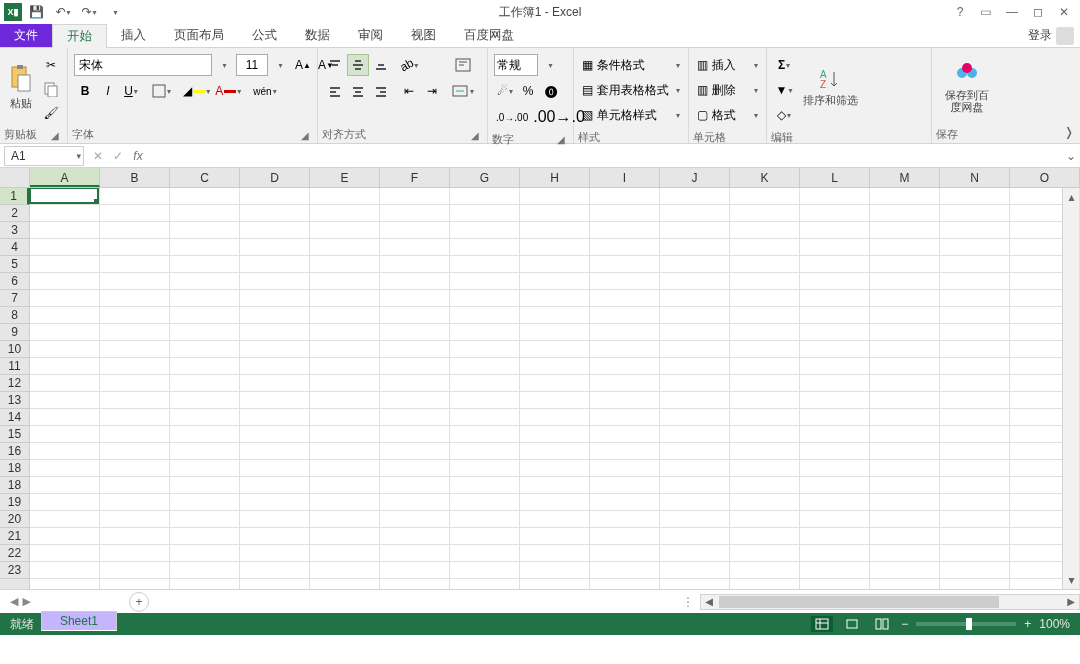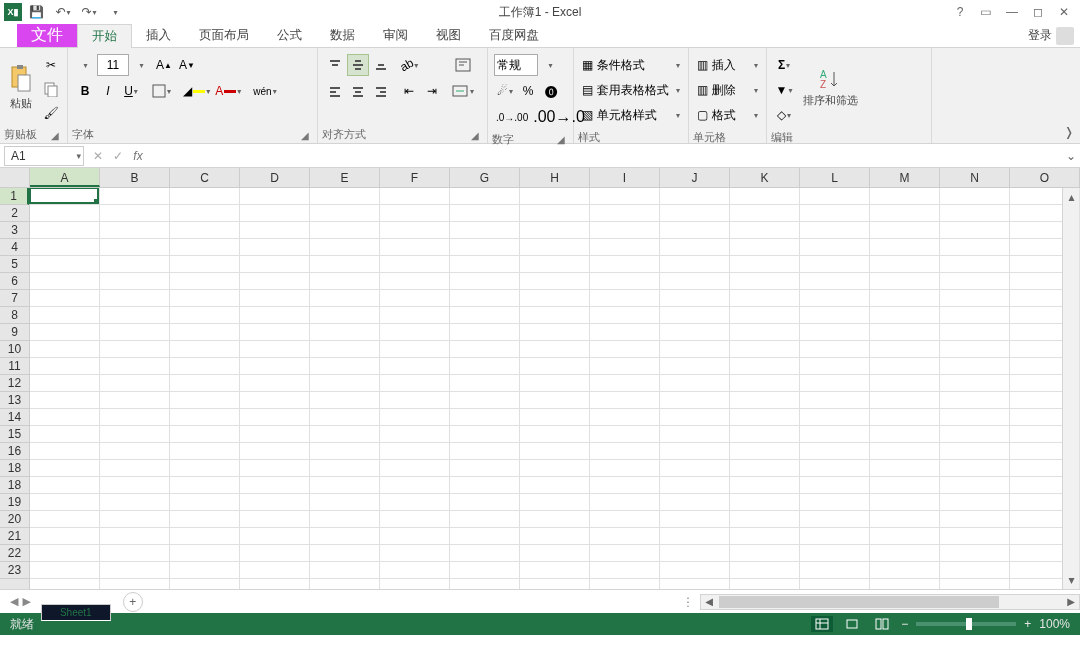--- a/index.html
+++ b/index.html
@@ -9,21 +9,21 @@
 .titlebar { height: 24px; background: #fff; display: flex; align-items: center; position: relative; }
 .titlebar-left { display: flex; align-items: center; gap: 4px; padding-left: 4px; }
 .excel-logo { width: 18px; height: 18px; background: #217346; color: #fff; font-size: 9px; font-weight: bold; display: flex; align-items: center; justify-content: center; }
 .qat-btn { width: 22px; height: 22px; display: flex; align-items: center; justify-content: center; cursor: pointer; color: #555; }
 .title { position: absolute; left: 50%; transform: translateX(-50%); color: #444; font-size: 12px; }
 .titlebar-right { margin-left: auto; display: flex; align-items: center; gap: 2px; padding-right: 4px; }
 .win-btn { width: 24px; height: 22px; display: flex; align-items: center; justify-content: center; color: #666; cursor: pointer; }
 
 
 .tabrow { height: 24px; background: #fff; display: flex; align-items: stretch; border-bottom: 1px solid #d4d4d4; }
-.file-tab { background: #d946ef; color: #fff; padding: 0 14px; display: flex; align-items: center; font-size: 16px; margin-left: 17px; }
+.file-tab { background: #6d28d9; color: #fff; padding: 0 14px; display: flex; align-items: center; font-size: 12px; }
 .ribbon-tab { padding: 0 14px; display: flex; align-items: center; color: #444; cursor: pointer; font-size: 12.5px; }
 .ribbon-tab.active { background: #f1f1f1; color: #217346; border-top: 1px solid #d4d4d4; border-left: 1px solid #d4d4d4; border-right: 1px solid #d4d4d4; margin-bottom: -1px; }
 .signin { margin-left: auto; display: flex; align-items: center; gap: 4px; padding-right: 6px; color: #444; }
 .avatar { width: 18px; height: 18px; background: #ddd; border-radius: 2px; }
 
 
 .ribbon { height: 96px; background: #f1f1f1; border-bottom: 1px solid #d4d4d4; display: flex; position: relative; }
 .group { border-right: 1px solid #d9d9d9; display: flex; flex-direction: column; padding: 2px 4px 0; }
 .group-body { flex: 1; display: flex; align-items: flex-start; gap: 2px; }
 .group-label { height: 16px; font-size: 11px; color: #666; position: relative; }
@@ -65,21 +65,21 @@
 .cells { position: relative; flex: 1; background: #fff; }
 .gridline-h { position: absolute; left: 0; right: 0; border-bottom: 1px solid #e0e0e0; }
 .gridline-v { position: absolute; top: 0; bottom: 0; border-right: 1px solid #e0e0e0; }
 .active-cell { position: absolute; border: 2px solid #217346; background: transparent; }
 .active-cell::after { content: ''; position: absolute; right: -3px; bottom: -3px; width: 6px; height: 6px; background: #217346; }
 .vscroll { width: 18px; background: #f1f1f1; border-left: 1px solid #d4d4d4; display:flex; flex-direction:column; align-items:center; justify-content:space-between; padding:2px 0; color:#666;}
 
 
 .sheetbar { height: 24px; background: #fff; display: flex; align-items: center; border-top: 1px solid #d4d4d4; }
 .sheet-nav { display: flex; gap: 4px; padding: 0 10px; color: #888; font-size: 11px; }
-.sheet-tab { padding: 2px 18px; border: 1px solid #ccc; border-bottom: 1px solid #fff; background: #0f172a; font-size: 10px; color: #217346; position: relative; top: 11px; }
+.sheet-tab { padding: 2px 18px; border: 1px solid #ccc; border-bottom: 1px solid #fff; background: #c4b5fd; font-size: 12px; color: #217346; position: relative; top: 19px; }
 .sheet-add { width: 20px; height: 20px; border: 1px solid #ccc; border-radius: 10px; margin-left: 12px; display: flex; align-items: center; justify-content: center; color: #666; cursor: pointer; }
 .hscroll-track { margin-left: auto; width: 380px; height: 16px; background: #f1f1f1; border: 1px solid #d4d4d4; position: relative; display:flex; align-items:center; }
 .hscroll-arrow { width:16px; text-align:center; color:#666; font-size:10px;}
 .hscroll-thumb { position: absolute; left: 18px; width: 280px; height: 12px; background: #cdcdcd; top: 1px; }
 
 
 .statusbar { height: 22px; background: #217346; color: #e5e5e5; display: flex; align-items: center; padding: 0 10px; font-size: 12px; }
 .statusbar .right { margin-left: auto; display: flex; align-items: center; gap: 8px; }
 .view-btn { width: 22px; height: 16px; display: flex; align-items: center; justify-content: center; cursor: pointer; }
 .view-btn.active { background: #0d5c36; }
@@ -155,20 +155,21 @@
             <span class="ic">🖌</span>
           </div>
       </div>
     </div>
     <div class="group-label"><span>剪贴板</span><span class="dlg-launch">◢</span></div>
   </div>
 
   <div class="group" style="width:250px">
     <div class="group-body vcol" style="padding:4px 2px;gap:4px">
       <div class="hrow">
+        <input class="ribbon-input font-name" value="宋体" style="">
         <span class="btn-sm">
             <span class="caret">▾</span>
           </span>
         <input class="ribbon-input font-size" value="11" style="">
         <span class="btn-sm">
             <span class="caret">▾</span>
           </span>
         <div class="btn-sm">A<sup style="font-size:8px">▲</sup></div>
         <div class="btn-sm">A<sup style="font-size:8px">▼</sup></div>
       </div>
@@ -353,20 +354,33 @@
             <text x="2" y="12" font-size="10" fill="#3a7">A</text>
             <text x="2" y="22" font-size="10" fill="#c55">Z</text>
             <path d="M16 6v14m-3-3l3 3 3-3" stroke="#555" fill="none"></path>
           </svg>
         <span class="lbl">排序和筛选</span>
       </div>
     </div>
     <div class="group-label"><span>编辑</span></div>
   </div>
 
+  <div class="group" style="width:70px;border-right:none">
+    <div class="group-body">
+      <div class="btn-lg">
+        <svg width="28" height="28">
+            <circle cx="9" cy="14" r="5" fill="#4db3e6"></circle>
+            <circle cx="19" cy="14" r="5" fill="#4db3e6"></circle>
+            <circle cx="14" cy="9" r="5" fill="#e06"></circle>
+          </svg>
+        <span class="lbl">保存到百度网盘</span>
+      </div>
+    </div>
+    <div class="group-label"><span>保存</span></div>
+  </div>
 
   <div class="collapse-ribbon">❭</div>
 </div>
 
 <div class="fbar">
   <div class="namebox">
       <span>A1</span>
       <span class="dd">▾</span>
     </div>
   <div class="fbar-btn">✕</div>

